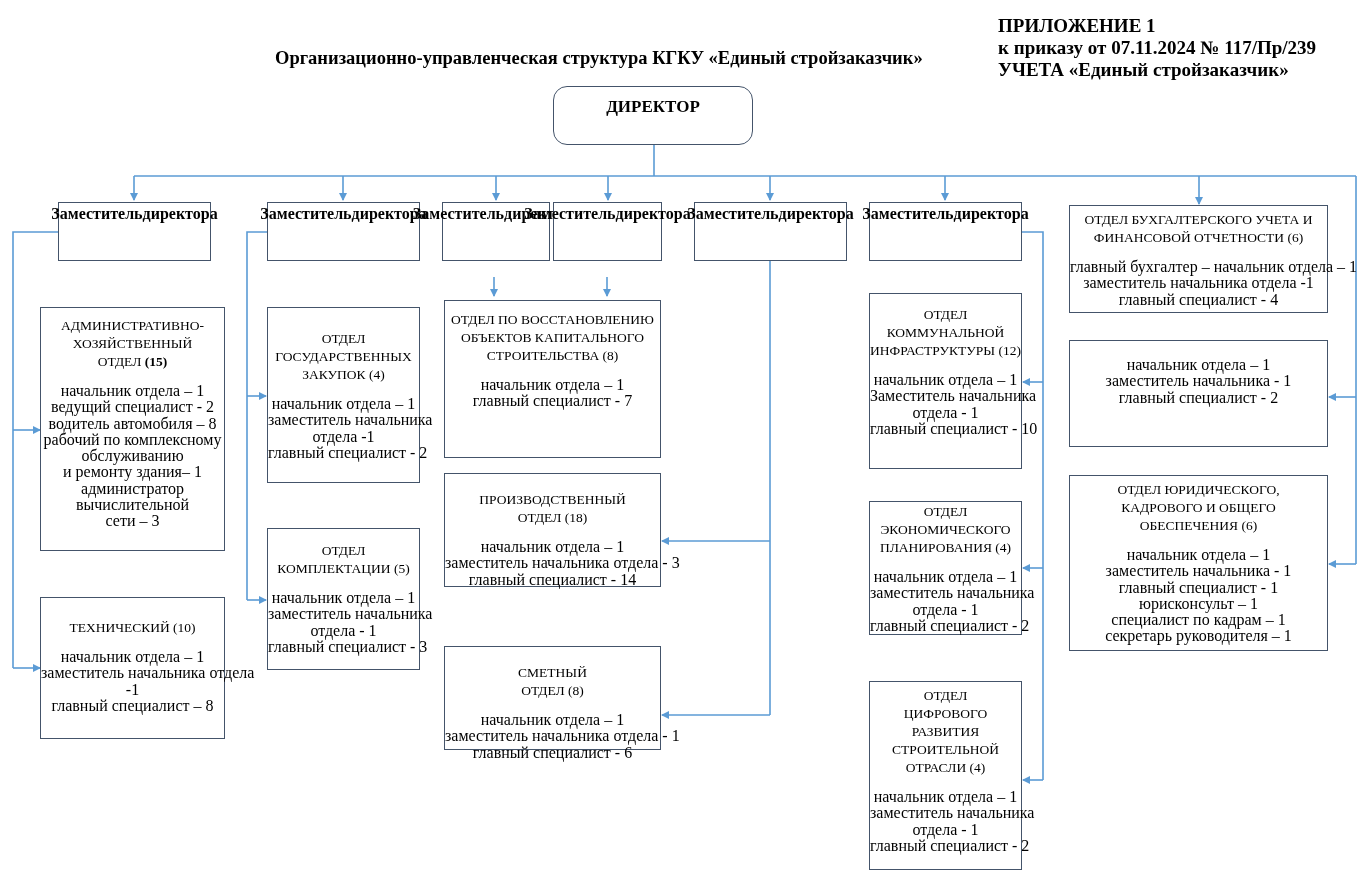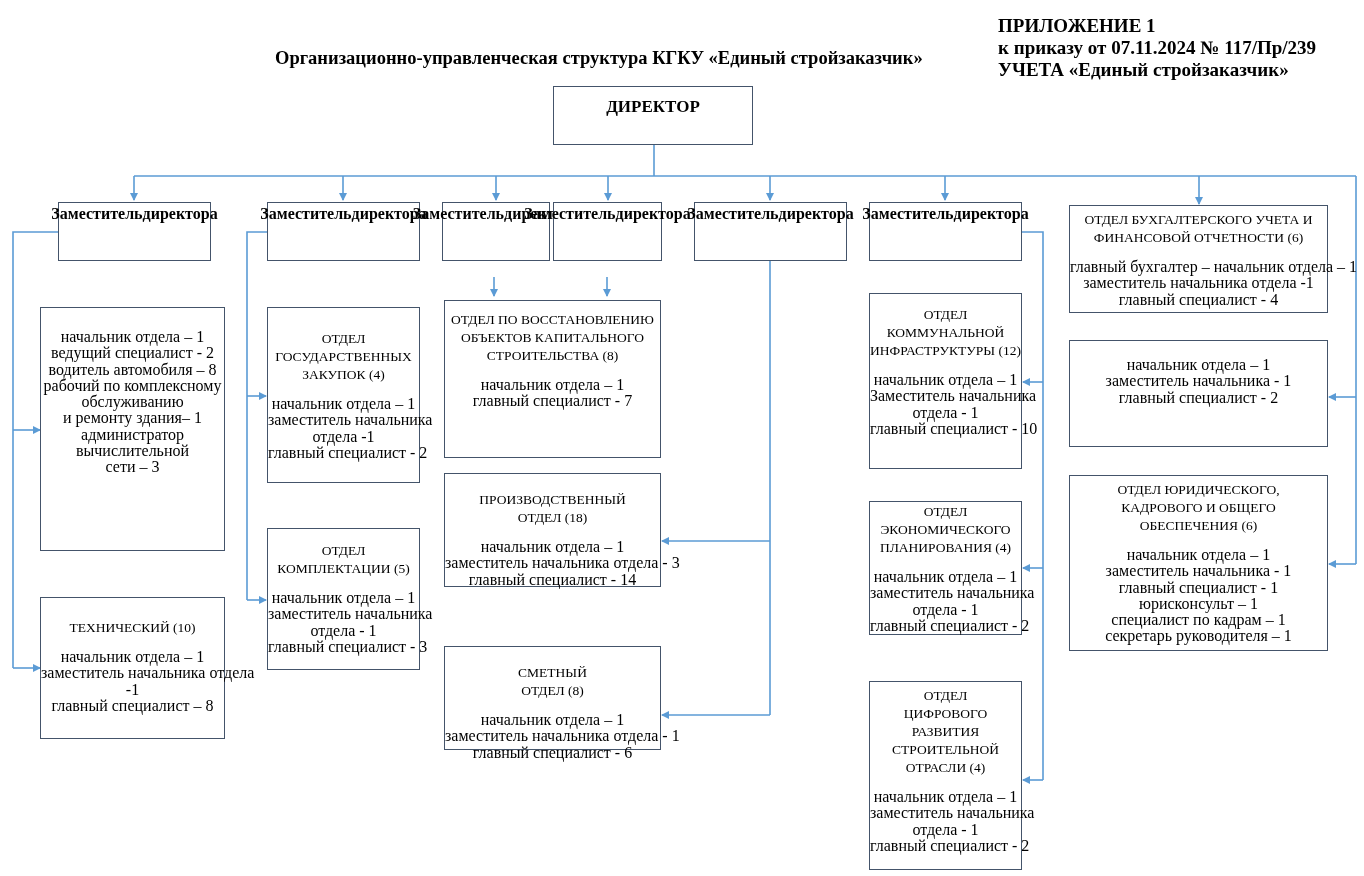--- a/index.html
+++ b/index.html
@@ -65,21 +65,21 @@
   </g>
 </svg>
 
 <div id="appendix" class="hdr">
   <div>ПРИЛОЖЕНИЕ 1</div>
   <div>к приказу от 07.11.2024 № 117/Пр/239</div>
   <div>УЧЕТА «Единый стройзаказчик»</div>
 </div>
 <div id="title" class="hdr">Организационно-управленческая структура КГКУ «Единый стройзаказчик»</div>
 
-<div class="box dir" style="left:553px;top:86px;width:200px;height:59px;">
+<div class="box dir" style="left:553px;top:86px;width:200px;height:59px;border-radius:14px;">
   <span>ДИРЕКТОР</span>
 </div>
 
 <div class="box head" style="left:58px;top:202px;width:153px;height:59px;">
   <div>Заместитель</div>
   <div>директора</div>
 </div>
 <div class="box head" style="left:267px;top:202px;width:153px;height:59px;">
   <div>Заместитель</div>
   <div>директора</div>
@@ -95,20 +95,25 @@
 <div class="box head" style="left:694px;top:202px;width:153px;height:59px;">
   <div>Заместитель</div>
   <div>директора</div>
 </div>
 <div class="box head" style="left:869px;top:202px;width:153px;height:59px;">
   <div>Заместитель</div>
   <div>директора</div>
 </div>
 
 <div class="box dept" style="left:40px;top:307px;width:185px;height:244px;padding-top:9px;">
+    <div class="dept-title">
+      <div>АДМИНИСТРАТИВНО-</div>
+      <div>ХОЗЯЙСТВЕННЫЙ</div>
+      <div><span>ОТДЕЛ</span> <b>(15)</b></div>
+    </div>
     <div class="staff">
       <div>начальник отдела – 1</div>
       <div>ведущий специалист - 2</div>
       <div>водитель автомобиля – 8</div>
       <div>рабочий по комплексному</div>
       <div>обслуживанию</div>
       <div>и ремонту здания– 1</div>
       <div>администратор</div>
       <div>вычислительной</div>
       <div>сети – 3</div>

